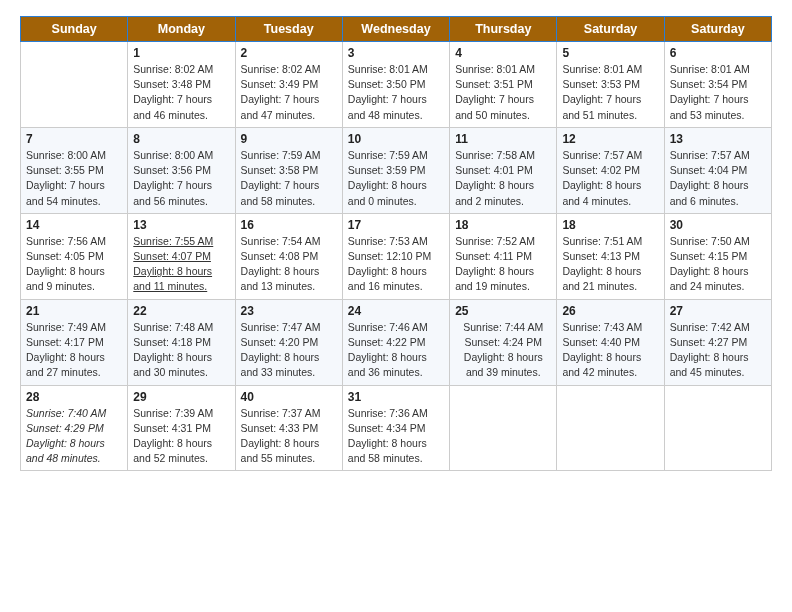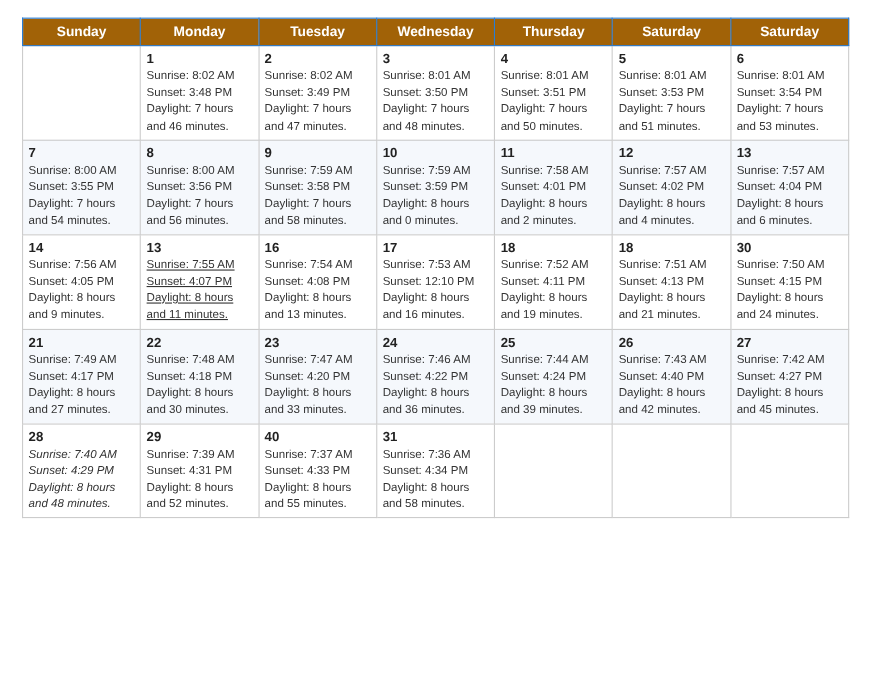--- a/index.html
+++ b/index.html
@@ -278,21 +278,21 @@
           </td>
           <td>
             <div class="day-number">24</div>
             <div class="day-info" style="white-space: pre-line;">Sunrise: 7:46 AM
 Sunset: 4:22 PM
 Daylight: 8 hours
 and 36 minutes.</div>
           </td>
           <td>
             <div class="day-number">25</div>
-            <div class="day-info" style="white-space: pre-line;">Sunrise: 7:44 AM
+            <div class="day-info" style="white-space: pre-line; text-align: center;">Sunrise: 7:44 AM
 Sunset: 4:24 PM
 Daylight: 8 hours
 and 39 minutes.</div>
           </td>
           <td>
             <div class="day-number">26</div>
             <div class="day-info" style="white-space: pre-line;">Sunrise: 7:43 AM
 Sunset: 4:40 PM
 Daylight: 8 hours
 and 42 minutes.</div>

